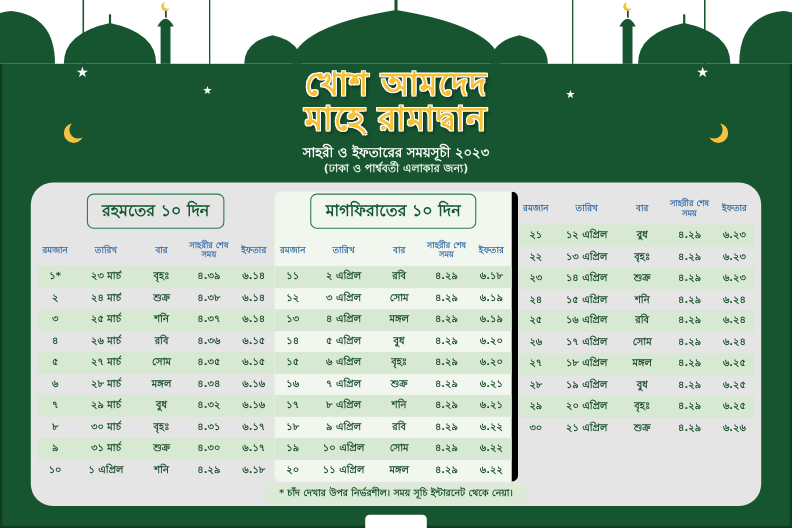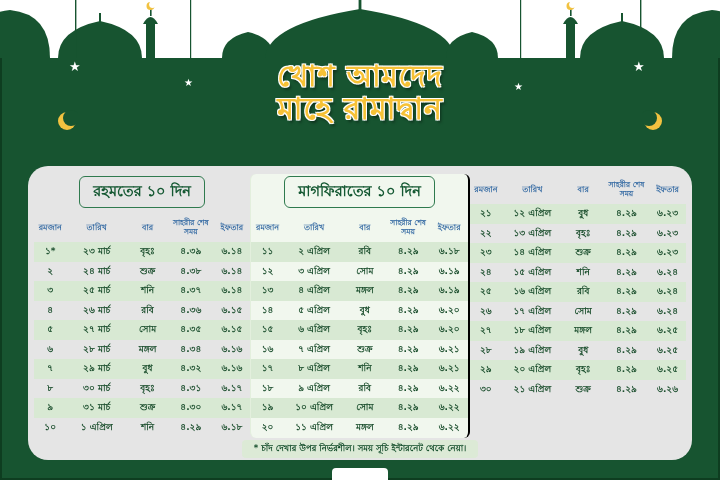--- a/index.html
+++ b/index.html
@@ -24,21 +24,21 @@
   .sub1{margin-top:7px;color:#ffffff;font-weight:700;font-size:12px;line-height:15px;}
   .sub2{color:#e8f2e8;font-weight:600;font-size:10px;line-height:14px;}
   
   .card{
     position:absolute;left:28px;top:166px;width:664px;height:294px;
     background:#e5e5e5;border-radius:20px;
     display:flex;flex-direction:column;
   }
   .cols{display:flex;flex:1;padding:8px 6px 0 6px;}
   .tcol{flex:1;display:flex;flex-direction:column;min-width:0;}
-  .tcol.mid{background:#f1f7ee;border-left:1px solid #e3efdd;border-right:2px solid #000000;border-radius:6px;}
+  .tcol.mid{background:#f1f7ee;border-left:1px solid #e3efdd;border-right:6px solid #000000;border-radius:6px;}
   .ttitle-box{
     margin:2px auto 4px auto;padding:3px 13px;border:1.5px solid #2f7a4e;border-radius:6px;
     color:#145832;font-weight:800;font-size:14.5px;white-space:nowrap;
   }
   .thead{display:flex;align-items:center;height:30px;}
   .thead span{
     color:#3a6ea5;font-weight:700;font-size:8px;line-height:9px;text-align:center;
   }
   .trow{display:flex;align-items:center;height:19.5px;}
   .trow:nth-child(odd){background:#d8e9d3;}
@@ -113,20 +113,22 @@
     <circle cx="15" cy="8" r="8" fill="#175430"></circle>
   </svg>
   <svg class="crescent" style="left:642px;top:110px;" width="22" height="22">
     <circle cx="11" cy="11" r="9" fill="#f2c240"></circle>
     <circle cx="7" cy="8" r="8" fill="#175430"></circle>
   </svg>
 
   <div class="title-wrap">
     <div class="title-l1">খোশ আমদেদ</div>
     <div class="title-l2">মাহে রামাদ্বান</div>
+    <div class="sub1">সাহরী ও ইফতারের সময়সূচী ২০২৩</div>
+    <div class="sub2">(ঢাকা ও পার্শ্ববর্তী এলাকার জন্য)</div>
   </div>
 
   <div class="card">
     <div class="cols">
 
       <section class="tcol">
         <div class="ttitle-box">রহমতের ১০ দিন</div>
         <div class="thead">
           <span class="c0">রমজান</span>
           <span class="c1">তারিখ</span>

